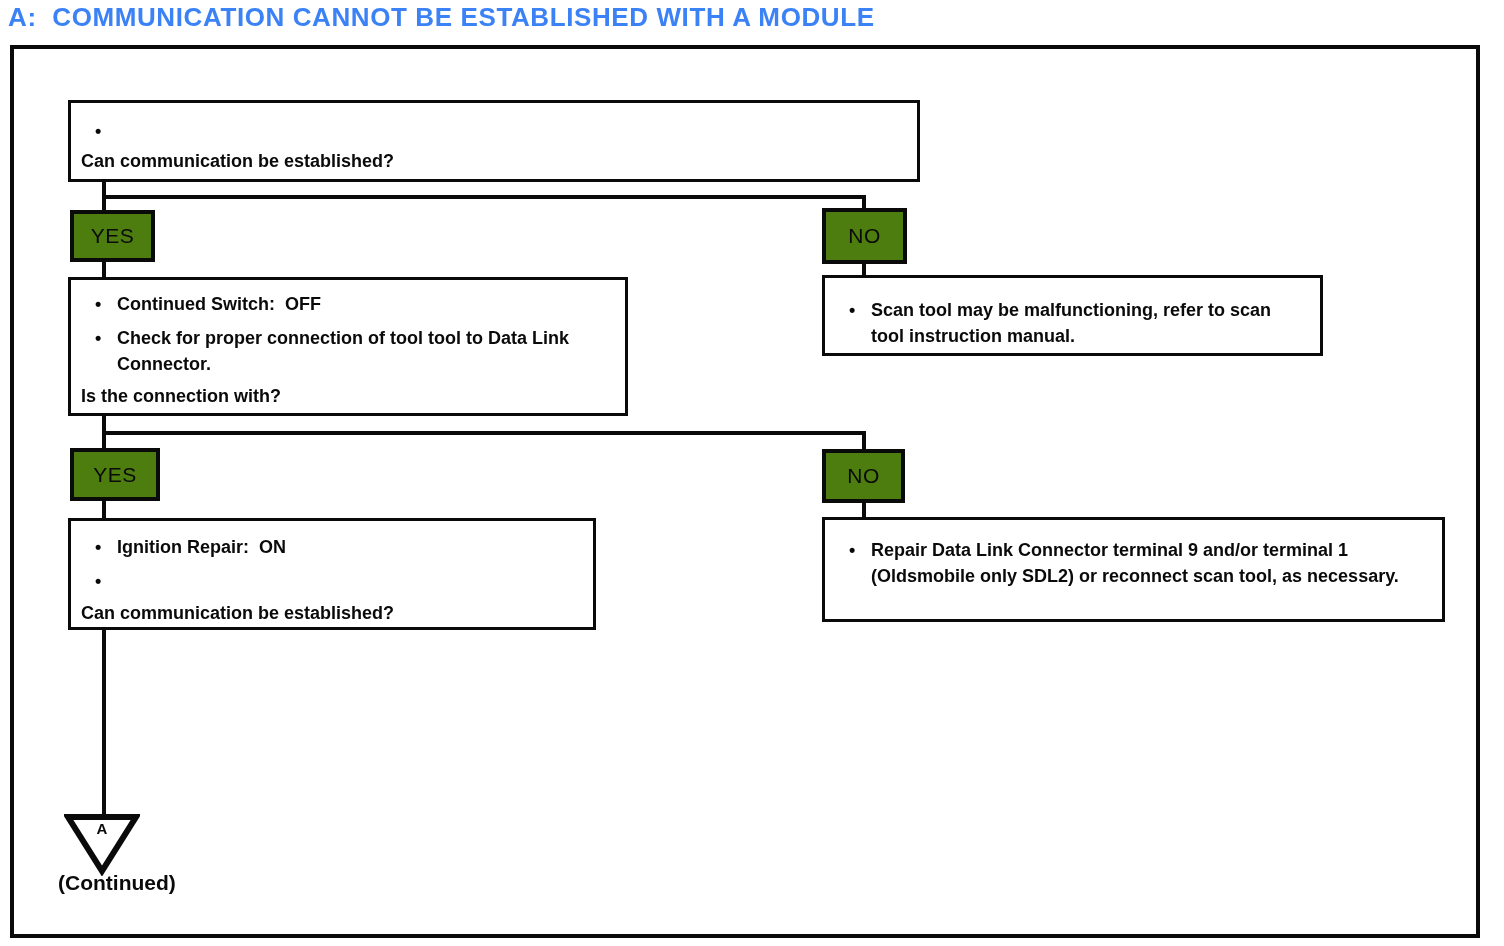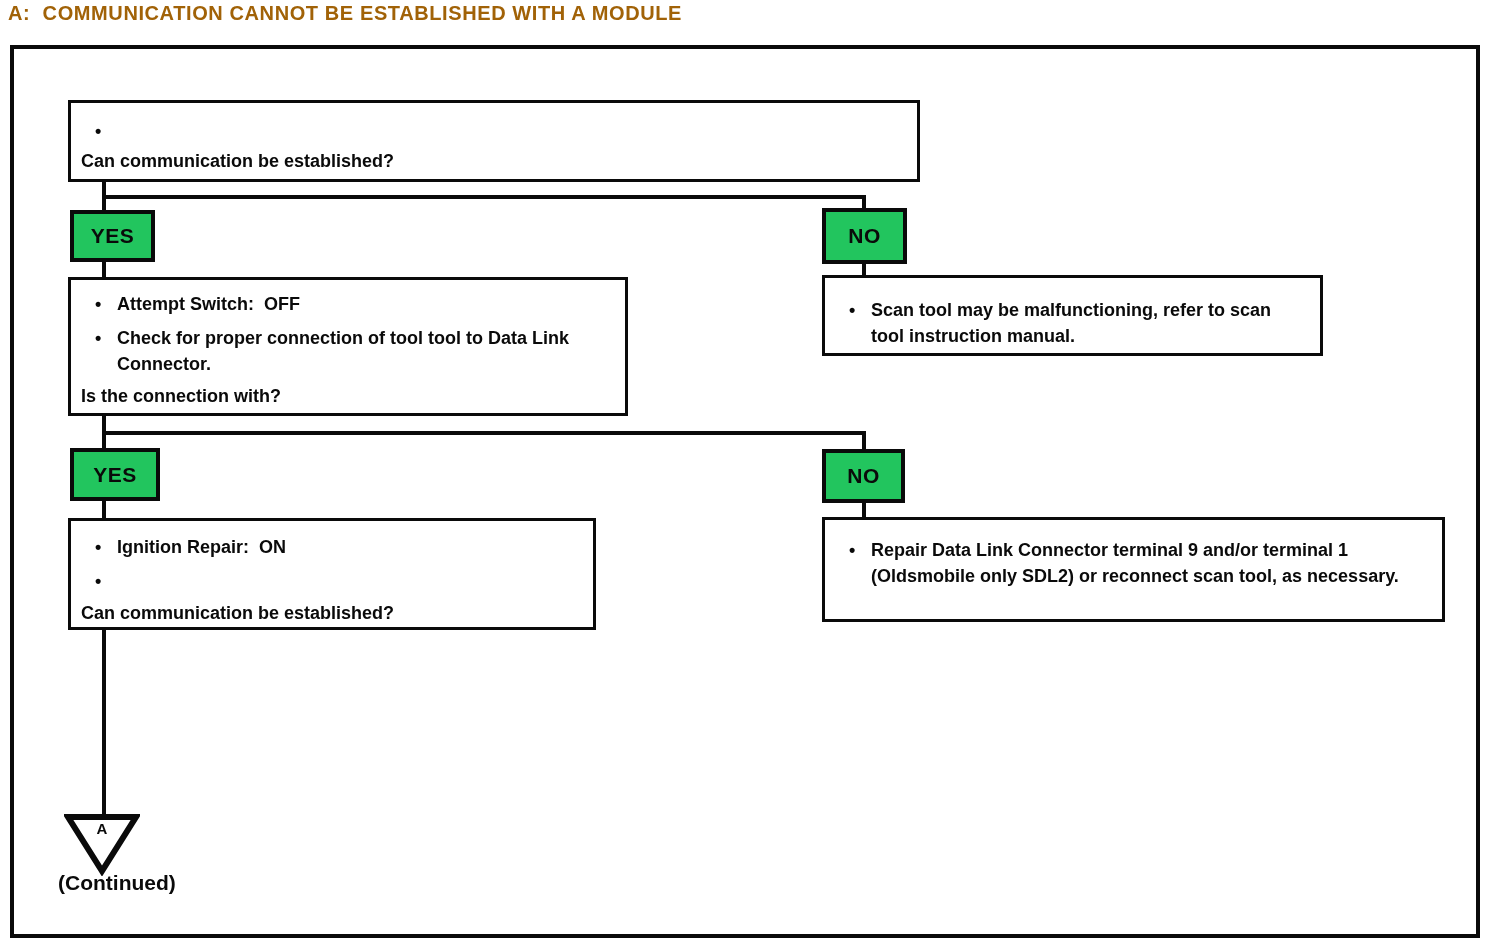--- a/index.html
+++ b/index.html
@@ -14,25 +14,25 @@
     height: 946px;
     background: #ffffff;
     color: #0a0a0a;
     overflow: hidden;
   }
   .title {
     position: absolute;
     left: 8px;
     top: 2px;
     margin: 0;
-    font-size: 20px;
+    font-size: 26px;
     font-weight: 700;
     letter-spacing: 0.6px;
     white-space: pre;
-    color: #a16207;
+    color: #3b82f6;
   }
   .outer-border {
     position: absolute;
     left: 10px;
     top: 45px;
     width: 1470px;
     height: 893px;
     border: 4px solid #0a0a0a;
     box-sizing: border-box;
   }
@@ -42,26 +42,26 @@
     box-sizing: border-box;
     background: #ffffff;
     font-size: 18px;
     font-weight: 700;
     line-height: 26px;
   }
   .label-box {
     position: absolute;
     border: 4px solid #0a0a0a;
     box-sizing: border-box;
-    background: #22c55e;
+    background: #4d7c0f;
     display: flex;
     align-items: center;
     justify-content: center;
     font-size: 21px;
-    font-weight: 700;
+    font-weight: 400;
     letter-spacing: 0.5px;
   }
   .bullet-item {
     display: flex;
     padding-left: 14px;
     margin-bottom: 8px;
   }
   .bullet-glyph {
     width: 22px;
     flex: 0 0 22px;
@@ -128,21 +128,21 @@
   <div class="label-box" style="left:822px; top:208px; width:85px; height:56px;">
     <span>NO</span>
   </div>
 
   <div class="line" style="left:102px; top:261px; width:4px; height:17px;"></div>
   <div class="line" style="left:862px; top:263px; width:4px; height:13px;"></div>
 
   <div class="box" style="left:68px; top:277px; width:560px; height:139px; padding:11px 14px 0 10px;">
     <div class="bullet-item">
       <span class="bullet-glyph">•</span>
-      <span class="bullet-text">Attempt Switch:  OFF</span>
+      <span class="bullet-text">Continued Switch:  OFF</span>
     </div>
     <div class="bullet-item">
       <span class="bullet-glyph">•</span>
       <span class="bullet-text">Check for proper connection of tool tool to Data Link Connector.</span>
     </div>
     <div class="question" style="margin-top:-2px;">Is the connection with?</div>
   </div>
 
   <div class="box" style="left:822px; top:275px; width:501px; height:81px; padding:19px 35px 0 10px;">
     <div class="bullet-item">

